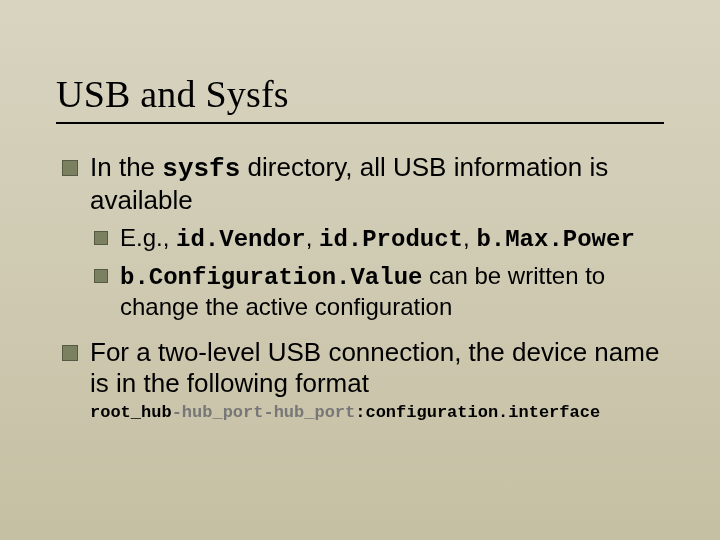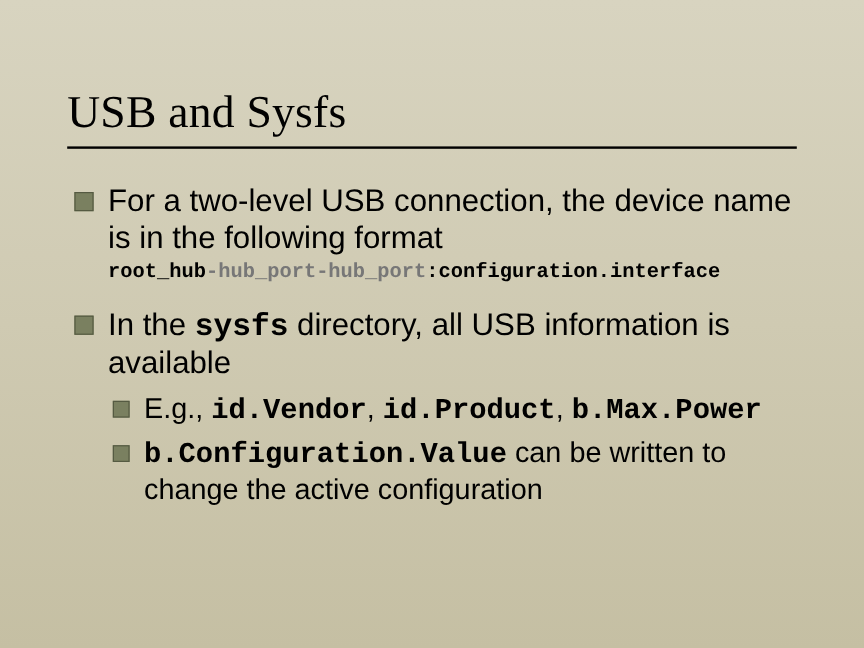--- a/index.html
+++ b/index.html
@@ -92,33 +92,33 @@
 </head>
 <body>
 
 <div class="slide">
   <h1 class="title">USB and Sysfs</h1>
   <hr class="rule">
 
   <ul class="lvl1">
 
     <li>
-      <span>For a two-level USB connection, the device name is in the following format</span>
-      <div class="code-line">
-        <span>root_hub</span><span class="grey">-hub_port-hub_port</span><span>:configuration.interface</span>
-      </div>
-    </li>
-
-    <li>
       <span>In the </span><span class="mono">sysfs</span><span> directory, all USB information is available</span>
 
       <ul class="lvl2">
         <li>
           <span>E.g., </span><span class="mono">id.Vendor</span><span>, </span><span class="mono">id.Product</span><span>, </span><span class="mono">b.Max.Power</span>
         </li>
         <li>
           <span class="mono">b.Configuration.Value</span><span> can be written to change the active configuration</span>
         </li>
       </ul>
     </li>
 
+    <li>
+      <span>For a two-level USB connection, the device name is in the following format</span>
+      <div class="code-line">
+        <span>root_hub</span><span class="grey">-hub_port-hub_port</span><span>:configuration.interface</span>
+      </div>
+    </li>
+
   </ul>
 </div>
 
 </body></html>

